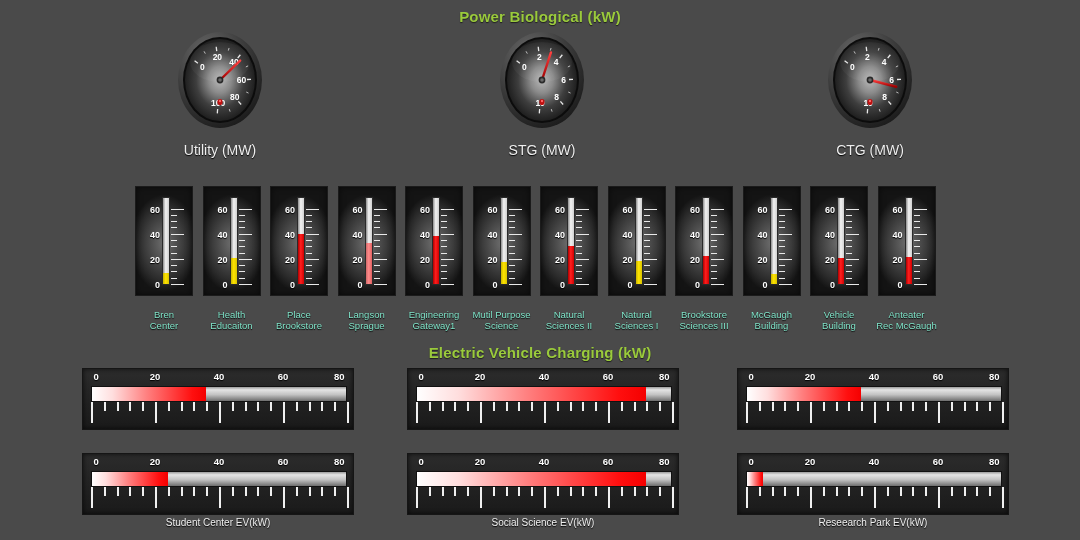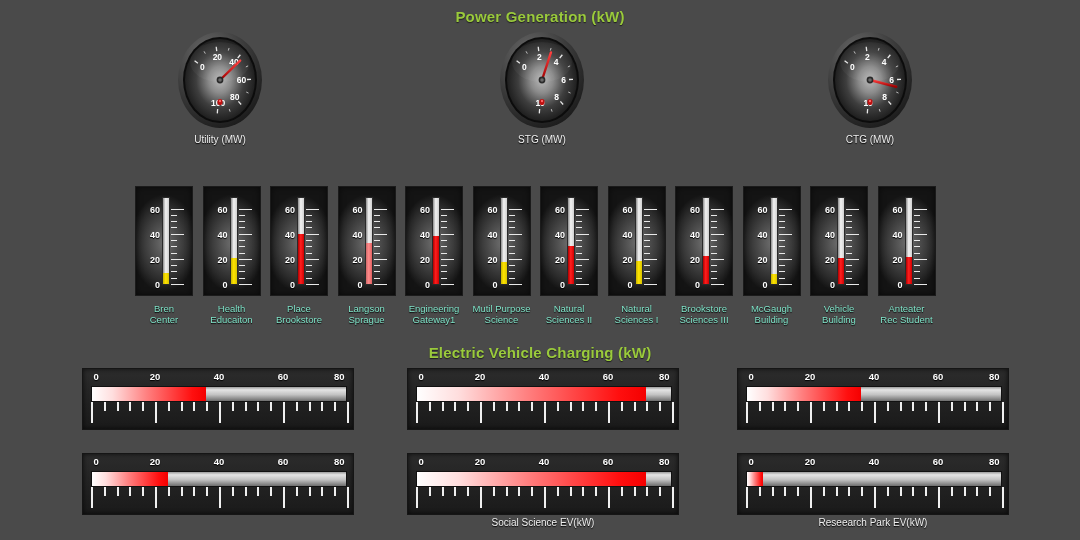--- a/index.html
+++ b/index.html
@@ -26,21 +26,21 @@
   #title-ev    { top: 344px; }
 
   
   .gauge-row { position: absolute; top: 30px; left: 0; width: 1080px; height: 115px; }
   .gauge-cell { position: absolute; width: 150px; text-align: center; }
   #gauge-cell-0 { left: 145px; }
   #gauge-cell-1 { left: 467px; }
   #gauge-cell-2 { left: 795px; }
   .gauge-face { position: relative; width: 100px; height: 100px; margin: 0 auto; }
   .gauge-caption {
-    margin-top: 4px; color: #efefef; font-size: 10px;
+    margin-top: 12px; color: #efefef; font-size: 14px;
     text-shadow: 0 1px 1px #000;
   }
 
   
   .therm-row { position: absolute; top: 186px; left: 0; width: 1080px; height: 145px; }
   .therm-cell { position: absolute; top: 0; width: 68px; text-align: center; }
   .therm-box {
     position: relative; width: 58px; height: 110px; margin: 0 auto;
     border: 1px solid #1b1b1b;
     background:
@@ -59,21 +59,21 @@
   }
   .therm-fill { position: absolute; left: 0; bottom: 0; width: 100%; }
   .fill-red    { background: linear-gradient(to right, #b00000, #ff1f1f 45%, #d00000); }
   .fill-yellow { background: linear-gradient(to right, #c9b400, #ffe400 45%, #d9c400); }
   .fill-pink   { background: linear-gradient(to right, #d06a6a, #ff8a8a 45%, #e06060); }
   .therm-ticks { position: absolute; left: 35px; bottom: 10px; width: 14px; height: 88px; }
   .tk { position: absolute; left: 0; height: 1px; background: #e9e9e9; }
   .tk.major { width: 13px; }
   .tk.minor { width: 6px; }
   .therm-caption {
-    margin-top: 7px; color: #7fe3c8; font-size: 9.5px; line-height: 11px;
+    margin-top: 13px; color: #7fe3c8; font-size: 9.5px; line-height: 11px;
     text-shadow: 0 1px 1px #000;
   }
 
   
   .ev-grid { position: absolute; top: 368px; left: 0; width: 1080px; height: 172px; }
   .ev-cell { position: absolute; width: 272px; }
   .ev-box {
     position: relative; width: 100%; height: 62px;
     background: linear-gradient(to bottom, #2c2c2c 0%, #242424 40%, #1a1a1a 100%);
     border: 1px solid #151515;
@@ -100,21 +100,21 @@
   .ev-caption {
     margin-top: 2px; text-align: center; color: #efefef; font-size: 10px;
     text-shadow: 0 1px 1px #000;
   }
 </style>
 </head>
 <body>
 
 <div class="page">
 
-  <div class="section-title" id="title-power">Power Generation (kW)</div>
+  <div class="section-title" id="title-power">Power Biological (kW)</div>
 
   <div class="gauge-row" id="gauge-row">
       <div class="gauge-cell" id="gauge-cell-0">
         <div class="gauge-face"><svg viewBox="0 0 100 100" width="100" height="100">
             <defs>
               <radialGradient id="bez0" cx="35%" cy="25%" r="85%">
                 <stop offset="0%" stop-color="#6b6b6b"></stop>
                 <stop offset="55%" stop-color="#3a3a3a"></stop>
                 <stop offset="100%" stop-color="#171717"></stop>
               </radialGradient>
@@ -632,21 +632,21 @@
             <div class="tk minor" style="bottom: 44px;"></div>
             <div class="tk major" style="bottom: 50.2857px;"></div>
             <div class="tk minor" style="bottom: 56.5714px;"></div>
             <div class="tk minor" style="bottom: 62.8571px;"></div>
             <div class="tk minor" style="bottom: 69.1429px;"></div>
             <div class="tk major" style="bottom: 75.4286px;"></div>
           </div>
         </div>
         <div class="therm-caption">
           <div>Anteater</div>
-          <div>Rec Student</div>
+          <div>Rec McGaugh</div>
         </div>
       </div>
     </div>
 
   <div class="section-title" id="title-ev">Electric Vehicle Charging (kW)</div>
 
   <div class="ev-grid" id="ev-grid">
       <div class="ev-cell" style="left: 82px; top: 0px;">
         <div class="ev-box">
           <div class="ev-scale">
@@ -787,20 +787,21 @@
             <div class="et minor" style="left: 65%;"></div>
             <div class="et minor" style="left: 70%;"></div>
             <div class="et major" style="left: 75%;"></div>
             <div class="et minor" style="left: 80%;"></div>
             <div class="et minor" style="left: 85%;"></div>
             <div class="et minor" style="left: 90%;"></div>
             <div class="et minor" style="left: 95%;"></div>
             <div class="et major" style="left: 100%;"></div>
           </div>
         </div>
+        <div class="ev-caption">Student Center EV(kW)</div>
       </div>
       <div class="ev-cell" style="left: 407px; top: 85px;">
         <div class="ev-box">
           <div class="ev-scale">
             <div class="ev-num" style="left: 2%;">0</div>
             <div class="ev-num" style="left: 25%;">20</div>
             <div class="ev-num" style="left: 50%;">40</div>
             <div class="ev-num" style="left: 75%;">60</div>
             <div class="ev-num" style="left: 97%;">80</div>
           </div>

